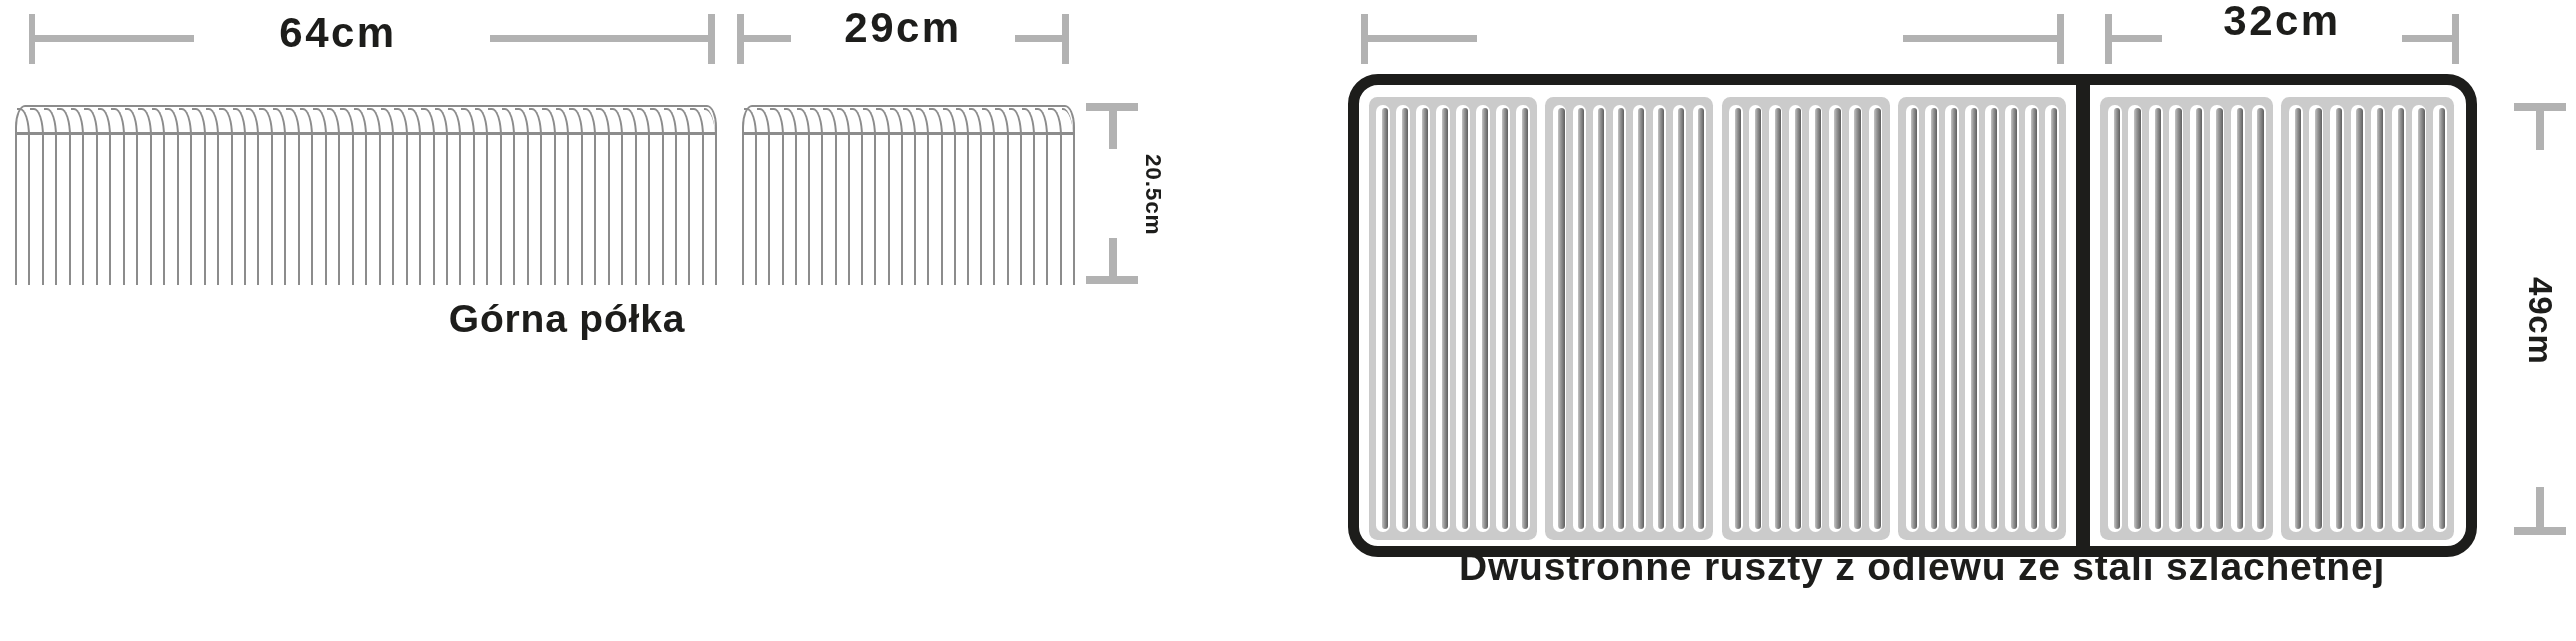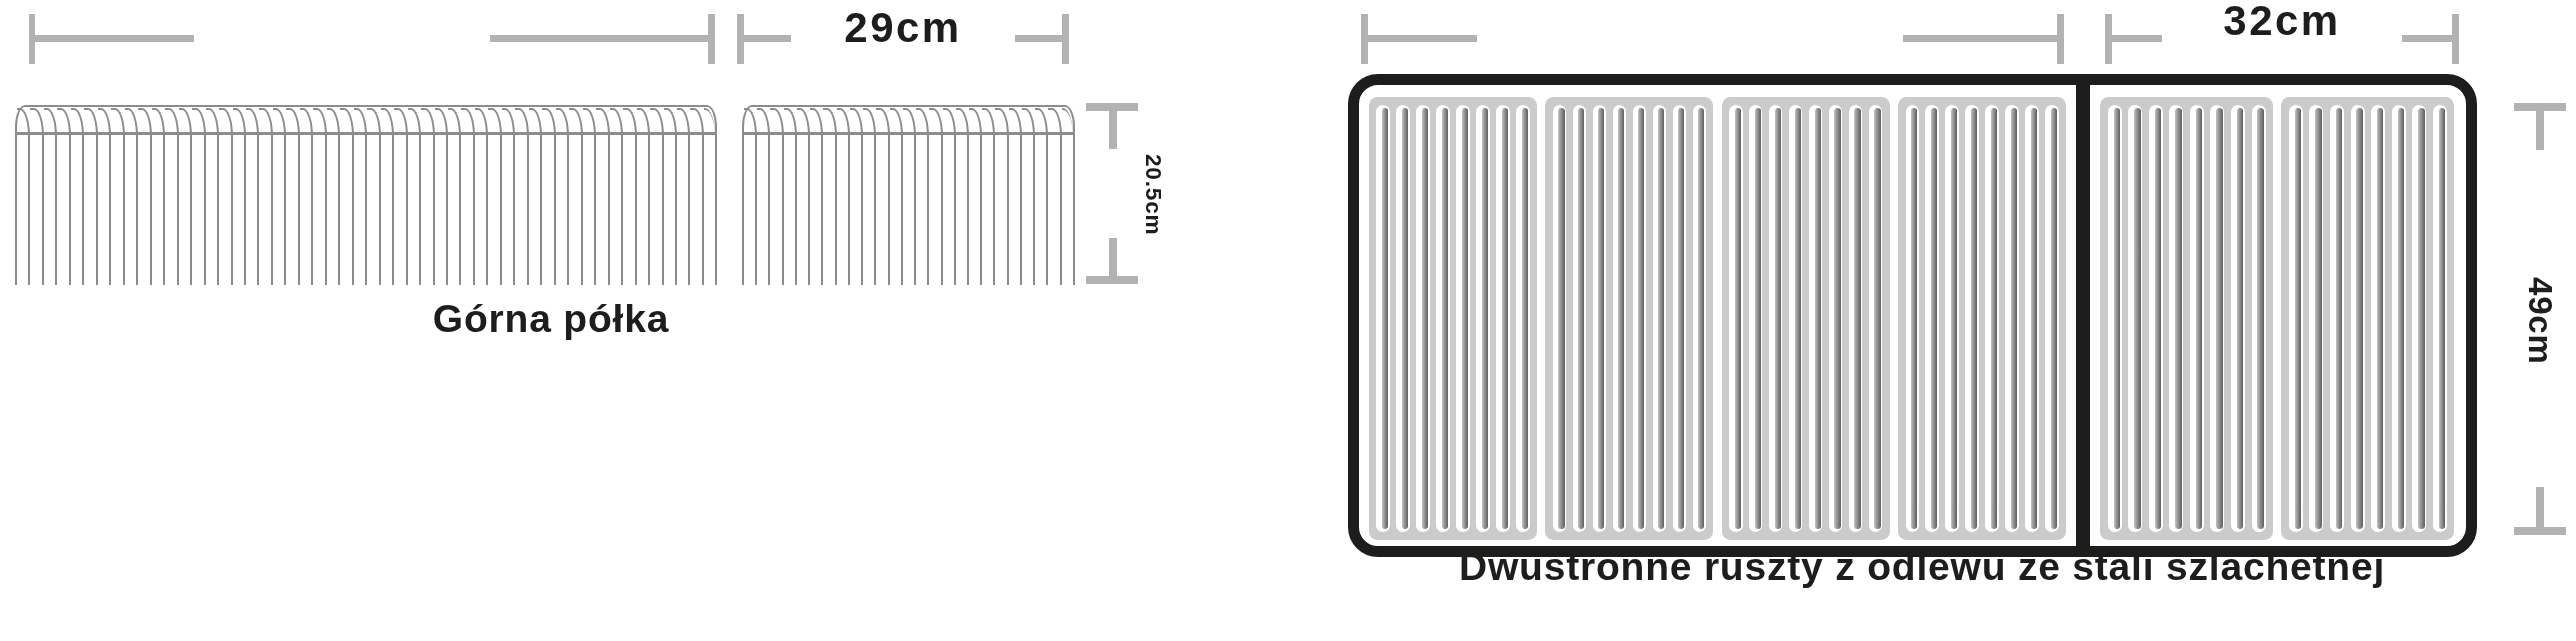--- a/index.html
+++ b/index.html
@@ -69,20 +69,21 @@
     background:linear-gradient(90deg,#c4c4c4 0%,#979797 40%,var(--ridge-dark,#5f5f5f) 100%);
   }
 </style>
 </head>
 <body>
 
 <div class="canvas">
 
   <div class="abs tick-v" style="left:28.5px;  top:14.2px;"></div>
   <div class="abs seg-h" style="left:35px;  top:35px; width:159px;"></div>
+  <div class="abs dim-label" style="left:204px; top:11.7px; width:268px;">64cm</div>
   <div class="abs seg-h" style="left:490px; top:35px; width:219px;"></div>
   <div class="abs tick-v" style="left:708px; top:14.2px;"></div>
 
   <div class="abs tick-v" style="left:737px;  top:14.2px;"></div>
   <div class="abs seg-h" style="left:744px;  top:35px; width:47px;"></div>
   <div class="abs dim-label" style="left:769px; top:7px; width:268px;">29cm</div>
   <div class="abs seg-h" style="left:1015px; top:35px; width:47px;"></div>
   <div class="abs tick-v" style="left:1062px; top:14.2px;"></div>
 
   <div class="abs shelf" style="left:15px; top:105px; width:702px; height:180px;">
@@ -169,21 +170,21 @@
       <div class="wire"></div>
       <div class="wire"></div>
     </div>
 
   <div class="abs bar-h" style="left:1086px; top:103px; width:52px;"></div>
   <div class="abs stem-v" style="left:1109px; top:110px; height:39px;"></div>
   <div class="abs vlabel" style="left:1129px; top:146px; width:47px; height:97px; font-size:22.6px;">20.5cm</div>
   <div class="abs stem-v" style="left:1109px; top:238px; height:39px;"></div>
   <div class="abs bar-h" style="left:1086px; top:276px; width:52px;"></div>
 
-  <div class="abs caption" style="left:300px; top:296px; width:502px;text-align:center;">Górna półka</div>
+  <div class="abs caption" style="left:316px; top:296px; width:502px;text-align:center;">Górna półka</div>
 
   <div class="abs tick-v" style="left:1361px; top:14.2px;"></div>
   <div class="abs seg-h" style="left:1368px; top:35px; width:109px;"></div>
   <div class="abs seg-h" style="left:1903px; top:35px; width:157px;"></div>
   <div class="abs tick-v" style="left:2057px; top:14.2px;"></div>
 
   <div class="abs tick-v" style="left:2105px; top:14.2px;"></div>
   <div class="abs seg-h" style="left:2112px; top:35px; width:50px;"></div>
   <div class="abs dim-label" style="left:2148px; top:0; width:268px;">32cm</div>
   <div class="abs seg-h" style="left:2402px; top:35px; width:50px;"></div>

